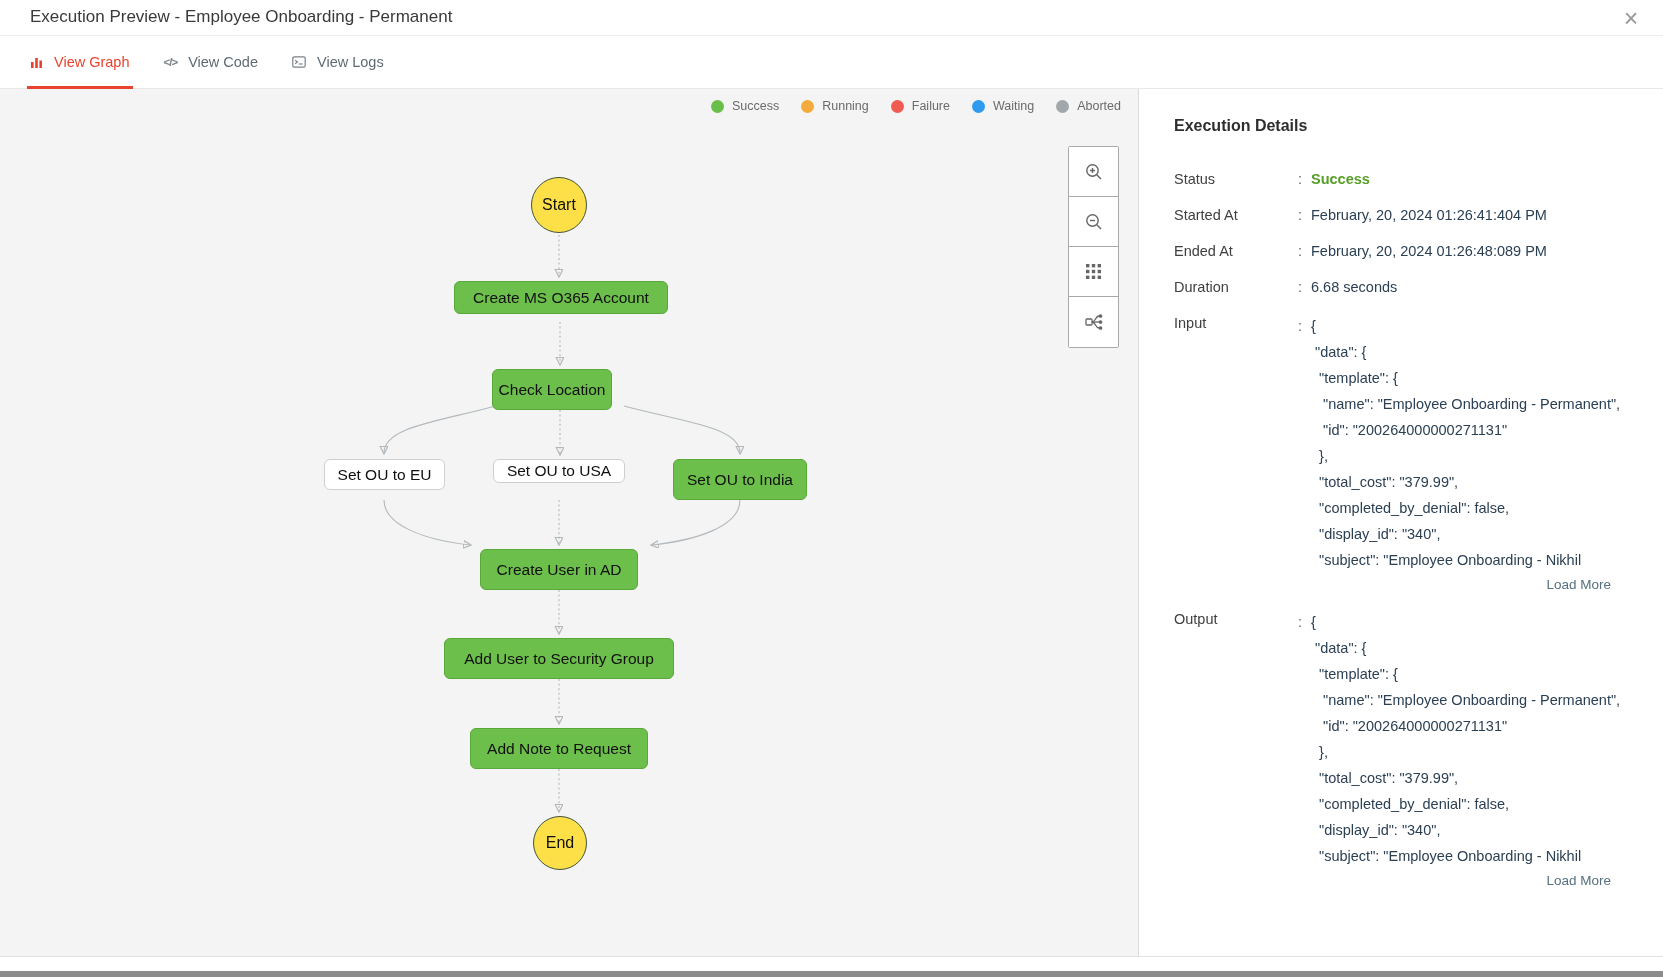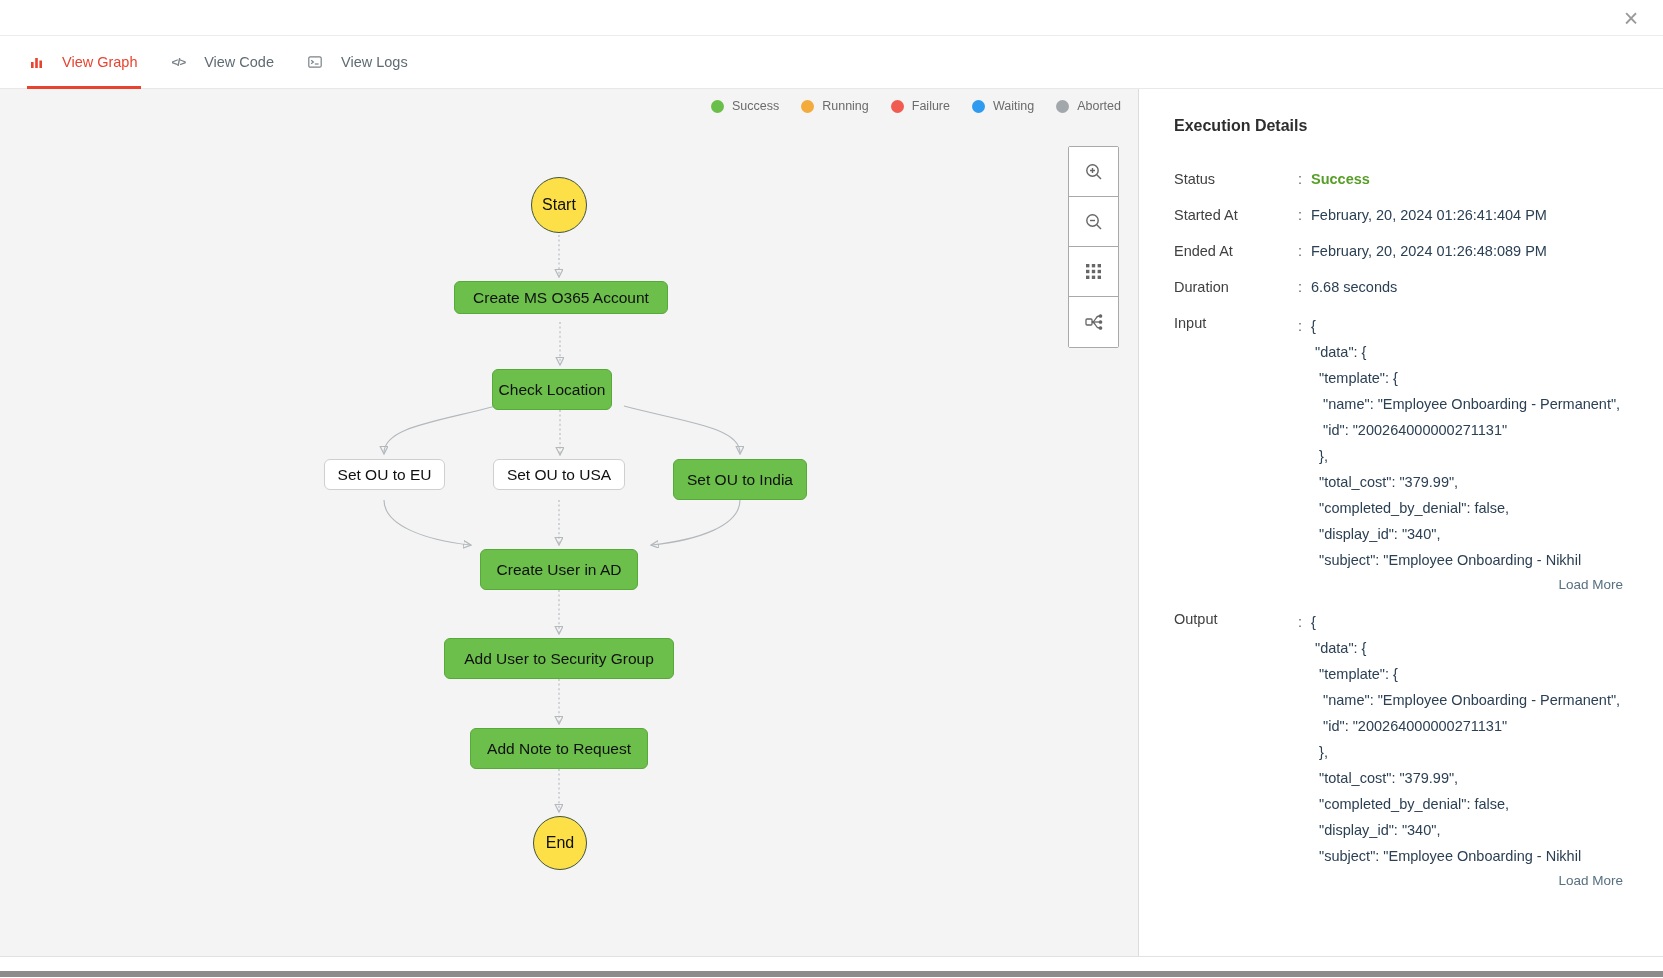--- a/index.html
+++ b/index.html
@@ -7,32 +7,32 @@
     font-family:"Liberation Sans", sans-serif; background:#fff; color:#333; }
 
   
   .titlebar { position:relative; height:36px; background:#fff; border-bottom:1px solid #ececec; }
   .titlebar .title { position:absolute; left:30px; top:7px; font-size:17px; color:#3a3a3a; }
   .close-btn { position:absolute; right:16px; top:2px; width:32px; height:32px; border:none; background:transparent;
     font-size:25px; line-height:32px; color:#9a9a9a; cursor:pointer; font-family:"Liberation Sans",sans-serif; }
 
   
   .tabbar { position:relative; height:53px; background:#fff; border-bottom:1px solid #e8e8e8; display:flex; align-items:center; padding-left:27px; }
-  .tab { position:relative; display:inline-flex; align-items:center; gap:19px; height:100%; margin-right:28px; padding:0 3px; cursor:pointer;
+  .tab { position:relative; display:inline-flex; align-items:center; gap:11px; height:100%; margin-right:28px; padding:0 3px; cursor:pointer;
     font-size:14.5px; color:#5f6b73; }
   .tab .ticon { display:inline-flex; align-items:center; color:#7a8288; }
   .tab.active { color:#e8432f; }
   .tab.active .ticon { color:#e8432f; }
   .tab.active::after { content:""; position:absolute; left:0; right:0; bottom:-1px; height:3px; background:#e8432f; }
   .code-glyph { font-size:11.5px; font-weight:bold; letter-spacing:-1px; }
 
   
   .main { position:relative; display:flex; height:867px; }
   .graph-area { position:relative; width:1139px; height:867px; background:#f4f4f4; border-right:1px solid #dcdcdc; overflow:hidden; }
-  .details-panel { position:relative; width:524px; height:867px; background:#fff; padding:28px 4px 0 35px; overflow:hidden; }
+  .details-panel { position:relative; width:524px; height:867px; background:#fff; padding:28px 16px 0 35px; overflow:hidden; }
 
   
   .legend { position:absolute; top:10px; right:17px; display:flex; align-items:center; gap:22px; }
   .legend-item { display:flex; align-items:center; gap:8px; font-size:12.5px; color:#6b6b6b; }
   .legend-dot { width:13px; height:13px; border-radius:50%; }
 
   
   .gtoolbar { position:absolute; left:1068px; top:57px; width:51px; background:#fff; border:1px solid #a9a9a9; border-radius:2px; }
   .gtool-btn { width:100%; height:50px; display:flex; align-items:center; justify-content:center; background:#fff; border:none;
     border-bottom:1px solid #a9a9a9; cursor:pointer; color:#666; }
@@ -46,21 +46,21 @@
     font-size:15.5px; color:#101010; }
   .node.rect { border-radius:6px; }
   .node.rect.green { background:#6cbf4b; border:1px solid #58a83a; }
   .node.rect.white { background:#ffffff; border:1px solid #cfcfcf; }
   .node.circle { border-radius:50%; background:#fde047; border:1.6px solid #3f5а44; }
   .node.circle { border:1.6px solid #40543f; font-size:16px; }
   .n0 { left:531px; top:88px;  width:56px;  height:56px; }
   .n1 { left:454px; top:192px; width:214px; height:33px; }
   .n2 { left:492px; top:280px; width:120px; height:41px; }
   .n3 { left:324px; top:370px; width:121px; height:31px; }
-  .n4 { left:493px; top:370px; width:132px; height:31px; }
+  .n4 { left:493px; top:370px; width:132px; height:24px; }
   .n5 { left:673px; top:370px; width:134px; height:41px; }
   .n6 { left:480px; top:460px; width:158px; height:41px; }
   .n7 { left:444px; top:549px; width:230px; height:41px; }
   .n8 { left:470px; top:639px; width:178px; height:41px; }
   .n9 { left:533px; top:727px; width:54px;  height:54px; }
 
   
   .dp-title { font-size:16px; font-weight:700; color:#2e2e2e; margin-bottom:34px; }
   .drow { display:flex; align-items:flex-start; font-size:14.5px; margin-bottom:16px; line-height:20px; }
   .dlabel { width:124px; flex:none; color:#404040; }
@@ -73,20 +73,21 @@
   .load-more { font-size:13.5px; color:#56707f; cursor:pointer; background:none; border:none; font-family:"Liberation Sans",sans-serif; }
 
   
   .bottom-strip { position:relative; height:21px; background:#fff; border-top:1px solid #e2e2e2; }
   .hscrollbar { position:absolute; left:0; bottom:0; height:6px; width:100%; background:#8c8c8c; }
 </style>
 </head>
 <body>
 
 <div class="titlebar">
+  <span class="title">Execution Preview - Employee Onboarding - Permanent</span>
   <button class="close-btn">×</button>
 </div>
 
 <div class="tabbar">
   <div class="tab active">
     <span class="ticon">
       <svg width="13" height="13" viewBox="0 0 13 13">
           <rect x="1" y="6" width="2.6" height="6" fill="currentColor"></rect>
           <rect x="5.2" y="2" width="2.6" height="10" fill="currentColor"></rect>
           <rect x="9.4" y="4.5" width="2.6" height="7.5" fill="currentColor"></rect>

